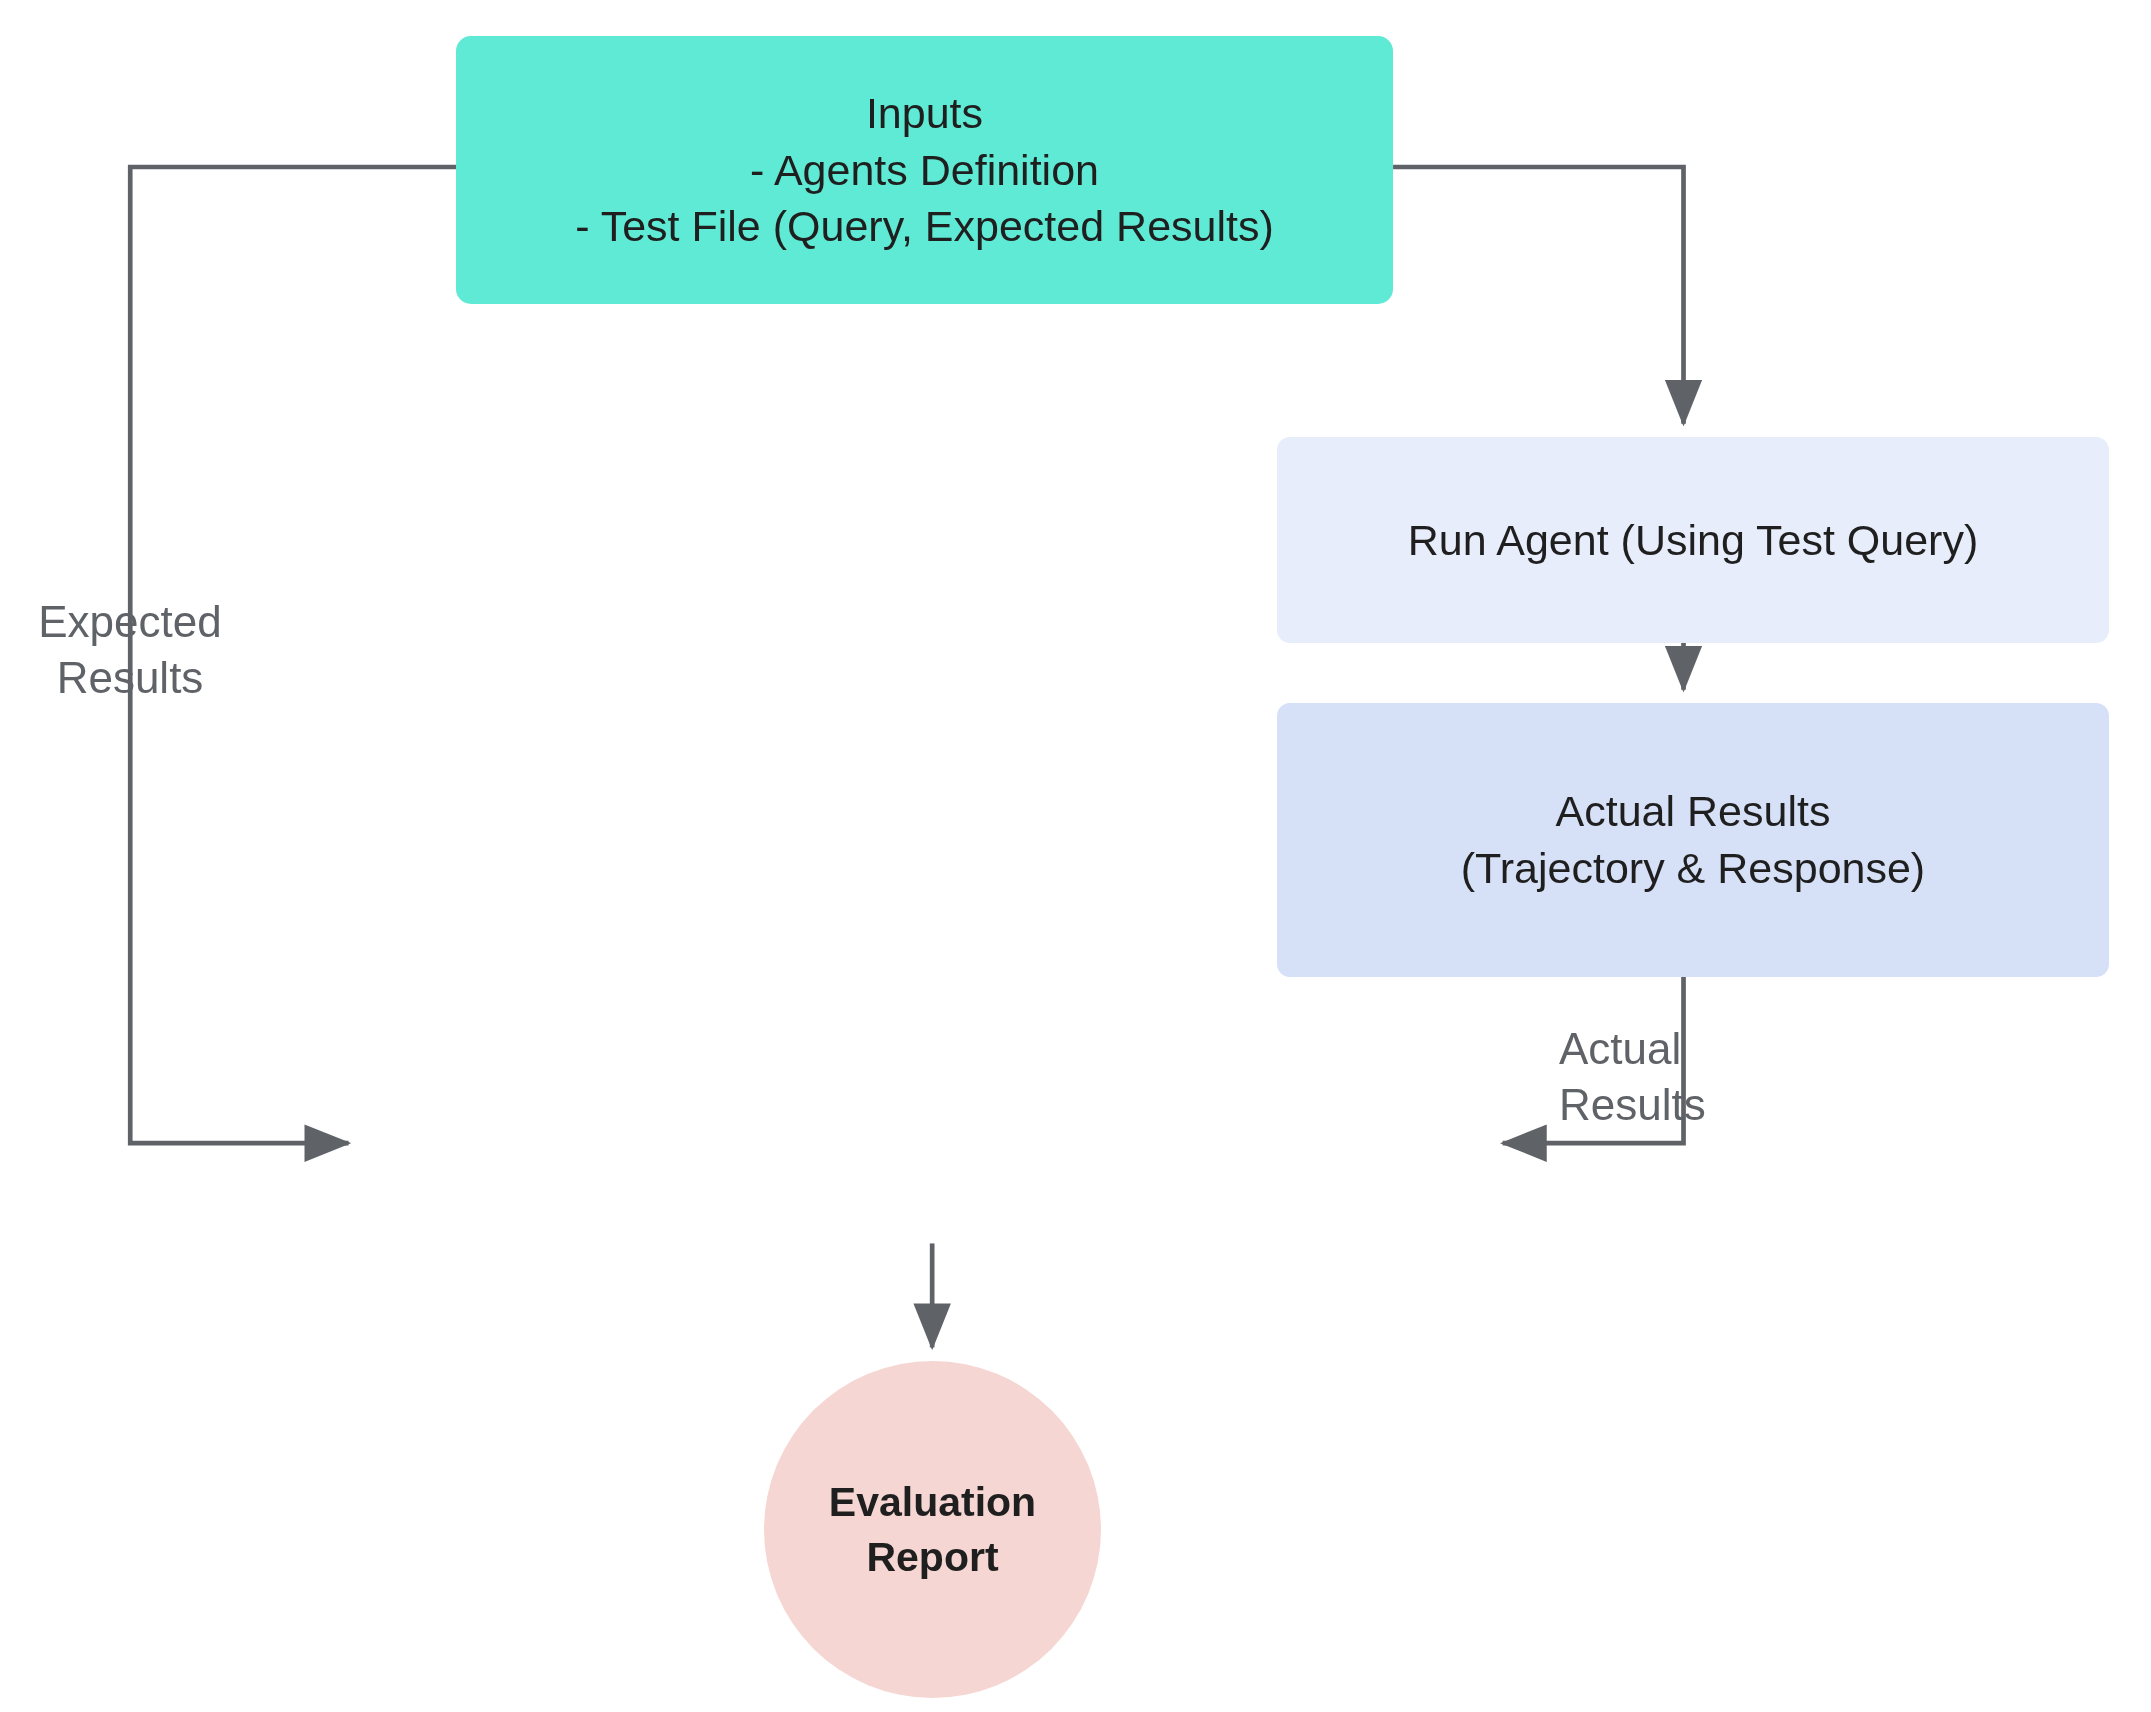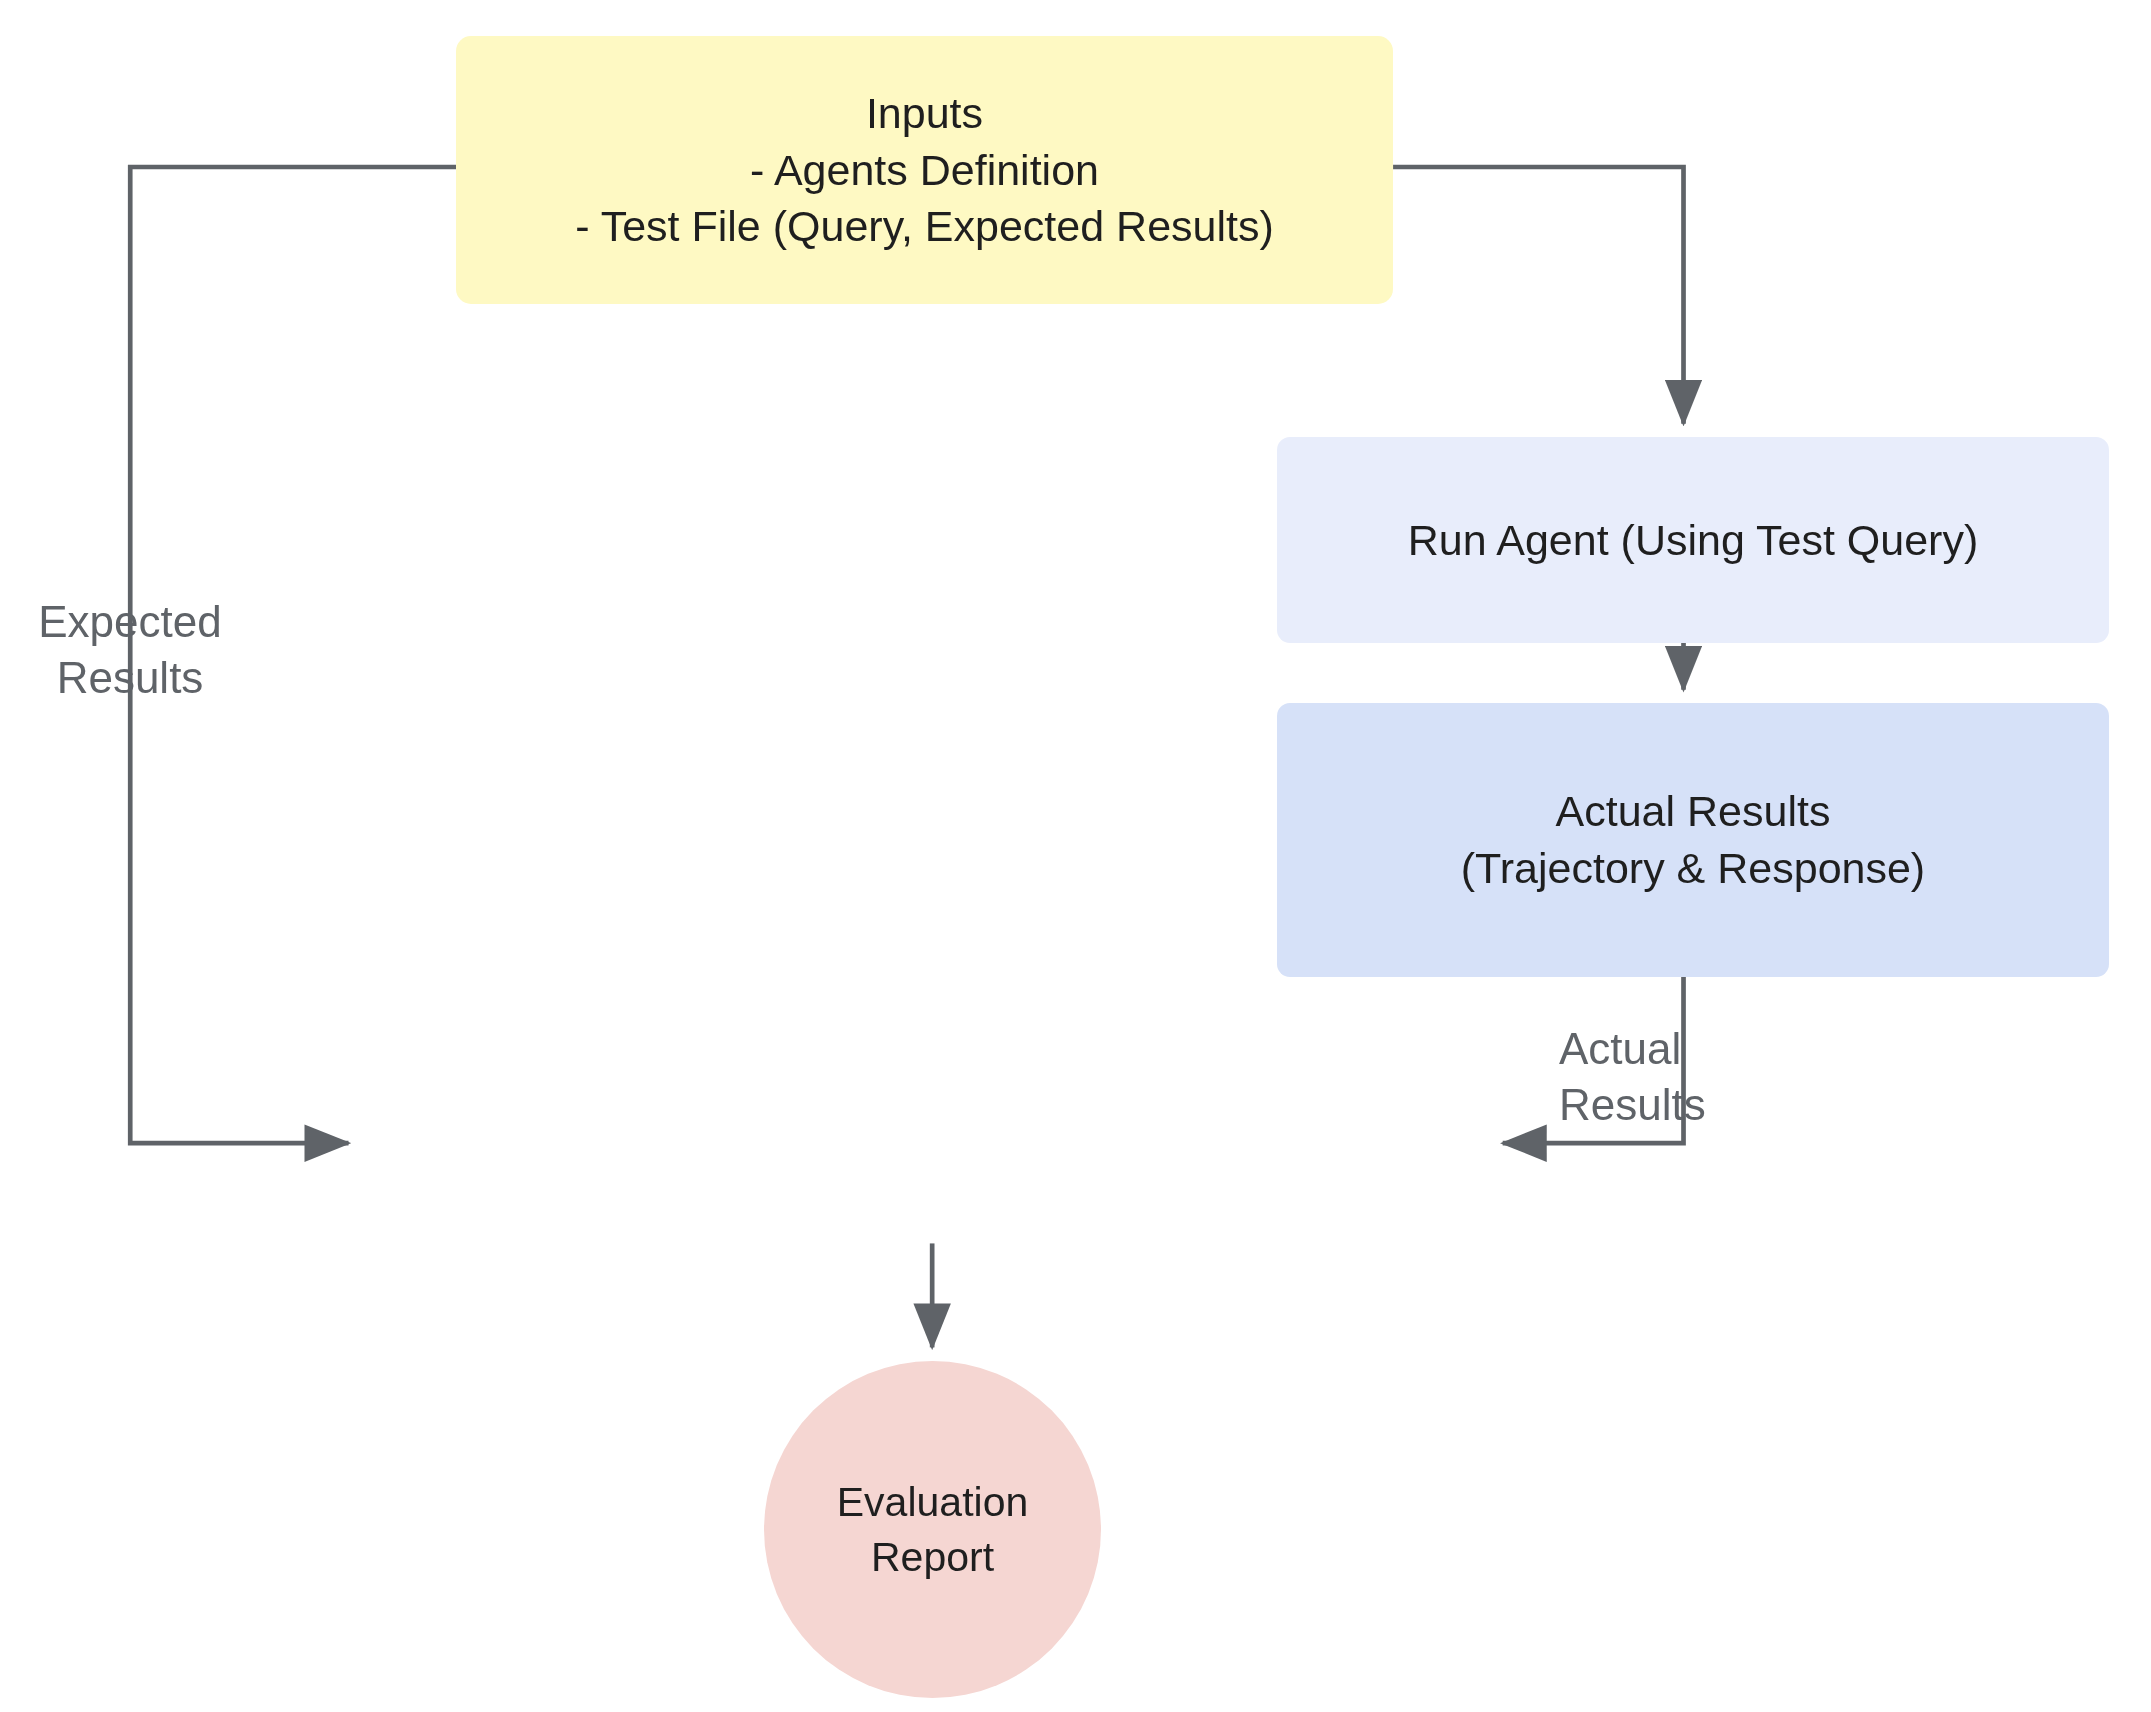--- a/index.html
+++ b/index.html
@@ -35,21 +35,21 @@
     color: #1f1f1f;
     line-height: 1.32;
     white-space: pre-line;
     box-sizing: border-box;
   }
   .node-inputs {
     left: 456px;
     top: 36px;
     width: 937px;
     height: 268px;
-    background: #fef9c3;
+    background: #5eead4;
     border-radius: 15px;
     font-size: 43px;
     padding: 0 22.5px;
   }
   .node-run-agent {
     left: 1277px;
     top: 437px;
     width: 832px;
     height: 206px;
     background: #E8EDFB;
@@ -78,20 +78,21 @@
     padding: 0 22.5px;
   }
   .node-report {
     left: 764px;
     top: 1361px;
     width: 337px;
     height: 337px;
     background: #F5D6D2;
     border-radius: 50%;
     font-size: 41px;
+    font-weight: bold;
   }
   .edge-label {
     position: absolute;
     color: #5F6368;
     font-size: 44px;
     line-height: 1.28;
     text-align: center;
     white-space: pre-line;
   }
   .label-expected {

